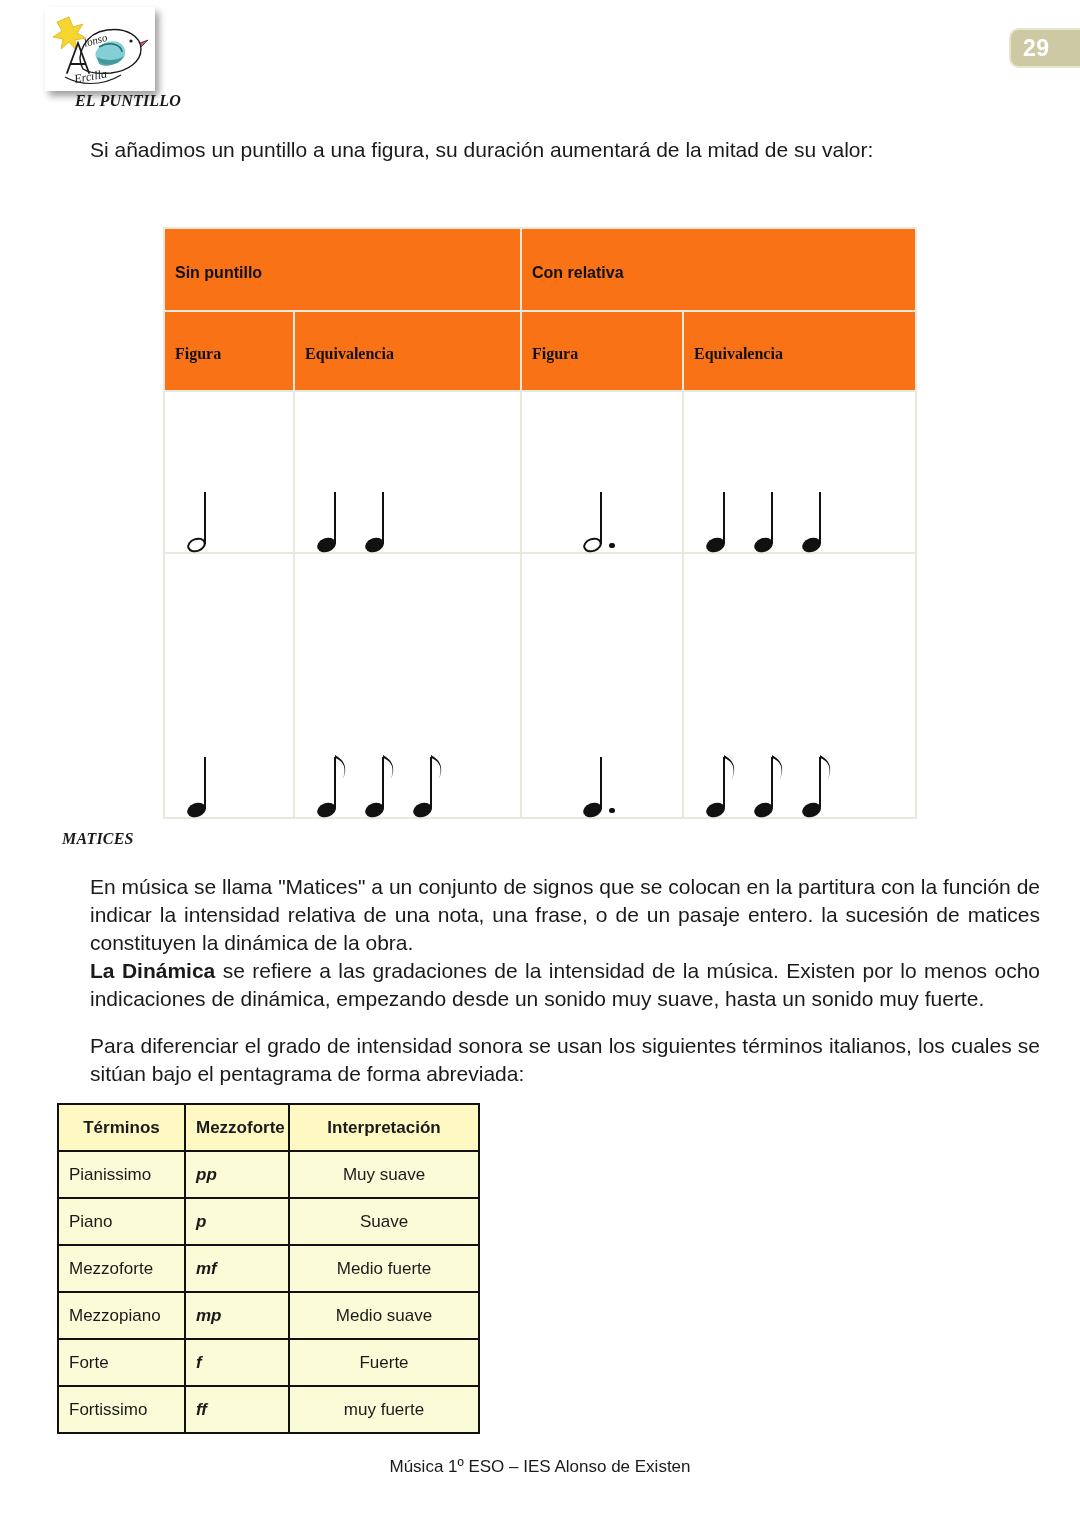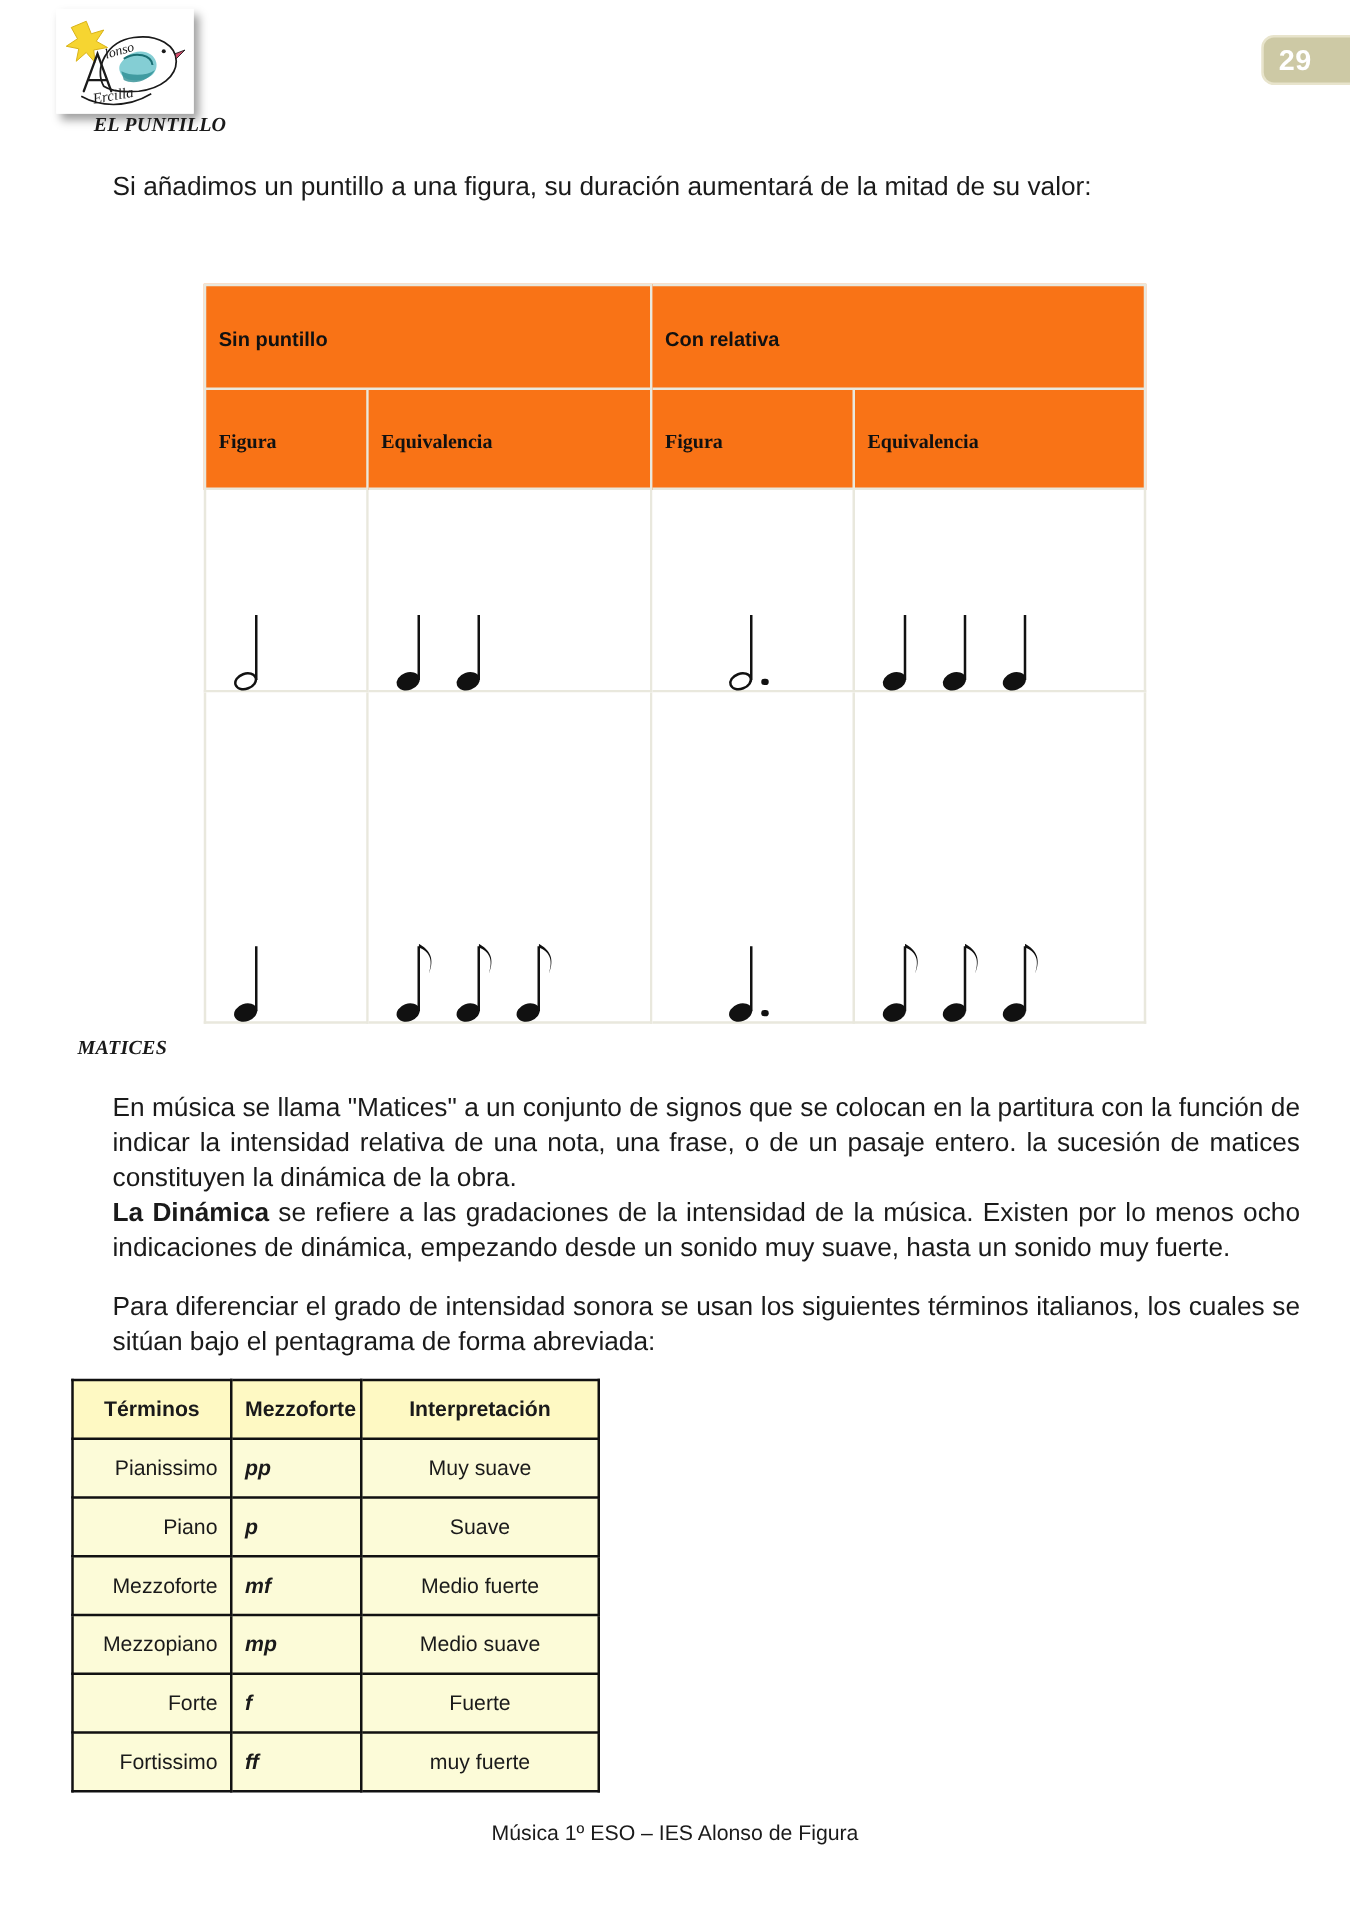--- a/index.html
+++ b/index.html
@@ -195,21 +195,21 @@
   }
   .tbl-matices th {
     background: #fef9c3;
     font-weight: bold;
     text-align: center;
     font-size: 17px;
   }
   .tbl-matices td {
     background: #fcfbd8;
   }
-  .tbl-matices td.term { text-align: right; }
+  .tbl-matices td.term { text-align: left; }
   .tbl-matices td.abbr { text-align: left; font-style: italic; font-weight: bold; }
   .tbl-matices td.interp { text-align: center; }
 
   
   .footer {
     position: absolute;
     top: 1457px;
     left: 0;
     width: 1080px;
     text-align: center;
@@ -442,13 +442,13 @@
       <td class="interp">Fuerte</td>
     </tr>
     <tr>
       <td class="term">Fortissimo</td>
       <td class="abbr">ff</td>
       <td class="interp">muy fuerte</td>
     </tr>
   </tbody>
 </table>
 
-<div class="footer">Música 1º ESO – IES Alonso de Figura</div>
+<div class="footer">Música 1º ESO – IES Alonso de Existen</div>
 
 </body></html>

